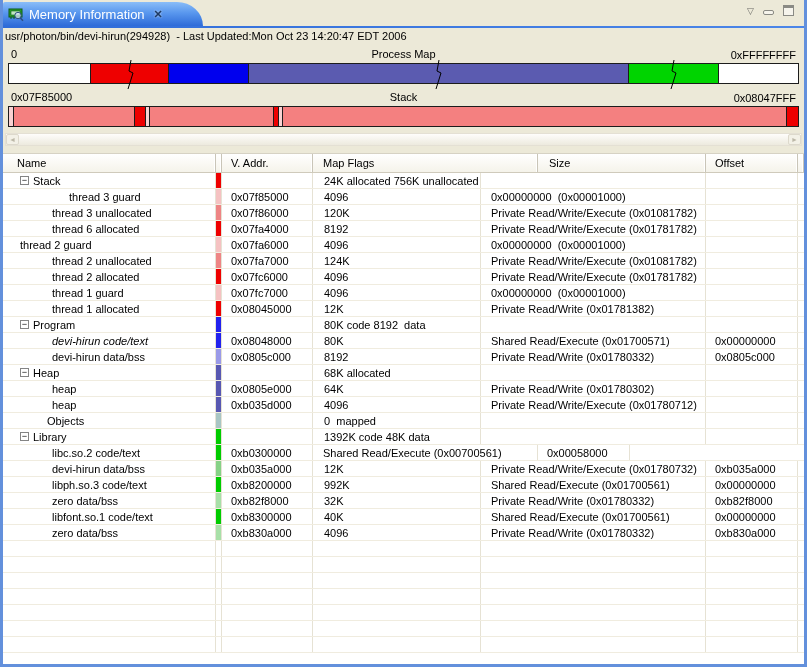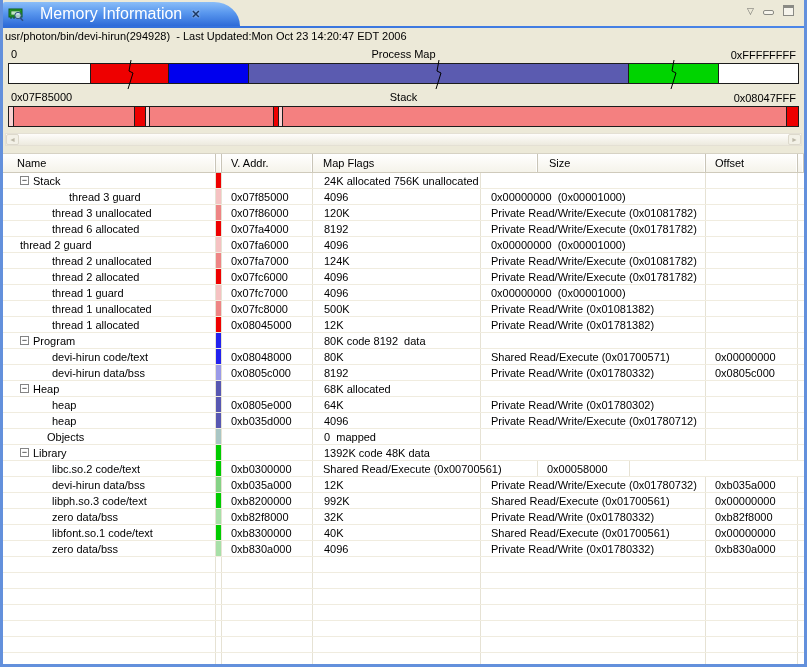--- a/index.html
+++ b/index.html
@@ -18,21 +18,21 @@
     padding:0 10px 0 3px;color:#fff;
     background:linear-gradient(180deg,#8abdf8 0%,#5997ee 45%,#2e6bd8 100%);
     border-top-left-radius:2px;border-top-right-radius:0;
   }
   .tab-tail{
     position:absolute;left:100%;top:0;width:30px;height:24px;
     background:linear-gradient(180deg,#8abdf8 0%,#5997ee 45%,#2e6bd8 100%);
     border-top-right-radius:26px 24px;
   }
   .tab-icon{width:16px;height:16px;margin:0 5px 0 2px;flex:0 0 auto;}
-  .tab-label{white-space:nowrap;font-size:16px;margin-left:11px;}
+  .tab-label{white-space:nowrap;font-size:13px;}
   .tab-close{margin-left:9px;font-size:11px;font-weight:bold;color:#1c3a66;text-shadow:0 0 2px #cfe2fa;cursor:default;}
   .view-controls{position:absolute;right:10px;top:5px;display:flex;gap:9px;align-items:center;}
   .vc{color:#6a6a66;font-size:9px;line-height:10px;}
   .vc-min{width:11px;height:5px;border:1px solid #8a8a84;border-radius:2px;background:#f6f4ec;margin-top:3px;}
   .vc-max{width:11px;height:11px;border:1px solid #8a8a84;border-top:3px solid #8a8a84;background:#f6f4ec;}
   .tab-strip{height:2px;background:linear-gradient(90deg,#2e6bd8,#4c86e8);flex:0 0 auto;}
   
   .infobar{height:17px;padding:2px 2px 0 2px;background:#ece9d8;white-space:pre;flex:0 0 auto;}
   
   .maparea{height:108px;padding:3px 0 0 0;flex:0 0 auto;}
@@ -273,34 +273,20 @@
     </div>
     <div class="cell c-vaddr">0x07fc7000</div>
     <div class="cell c-size">4096</div>
     <div class="cell c-flags">0x00000000  (0x00001000)</div>
     <div class="cell c-offset"></div>
     <div class="cell c-extra"></div>
   </div>
         <div class="trow">
     <div class="cell c-name" style="padding-left: 49px;">
       
-      <span class="rlabel">thread 1 unallocated</span>
-    </div>
-    <div class="cell c-swatch">
-      <span class="swatch" style="background: rgb(238, 133, 133);"></span>
-    </div>
-    <div class="cell c-vaddr">0x07fc8000</div>
-    <div class="cell c-size">500K</div>
-    <div class="cell c-flags">Private Read/Write (0x01081382)</div>
-    <div class="cell c-offset"></div>
-    <div class="cell c-extra"></div>
-  </div>
-        <div class="trow">
-    <div class="cell c-name" style="padding-left: 49px;">
-      
       <span class="rlabel">thread 1 allocated</span>
     </div>
     <div class="cell c-swatch">
       <span class="swatch" style="background: rgb(238, 0, 0);"></span>
     </div>
     <div class="cell c-vaddr">0x08045000</div>
     <div class="cell c-size">12K</div>
     <div class="cell c-flags">Private Read/Write (0x01781382)</div>
     <div class="cell c-offset"></div>
     <div class="cell c-extra"></div>
@@ -313,21 +299,21 @@
     <div class="cell c-swatch">
       <span class="swatch" style="background: rgb(34, 34, 238);"></span>
     </div>
     <div class="cell c-vaddr"></div>
     <div class="cell c-size">80K code 8192  data</div>
     <div class="cell c-flags"></div>
     <div class="cell c-offset"></div>
     <div class="cell c-extra"></div>
   </div>
         <div class="trow">
-    <div class="cell c-name" style="padding-left: 49px;">
+    <div class="cell c-name" style="padding-left: 49px; font-style: italic;">
       
       <span class="rlabel">devi-hirun code/text</span>
     </div>
     <div class="cell c-swatch">
       <span class="swatch" style="background: rgb(34, 34, 238);"></span>
     </div>
     <div class="cell c-vaddr">0x08048000</div>
     <div class="cell c-size">80K</div>
     <div class="cell c-flags">Shared Read/Execute (0x01700571)</div>
     <div class="cell c-offset">0x00000000</div>

